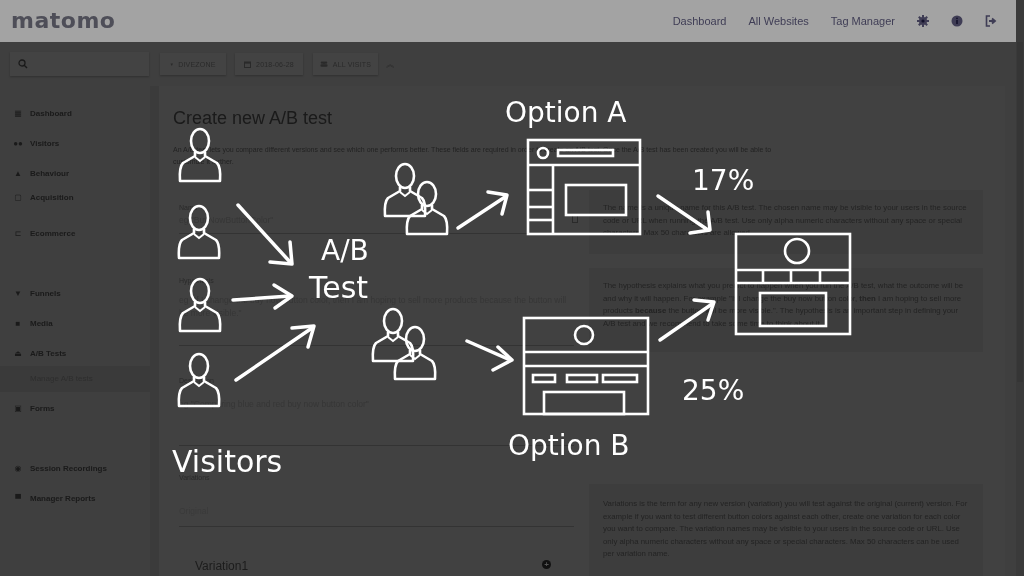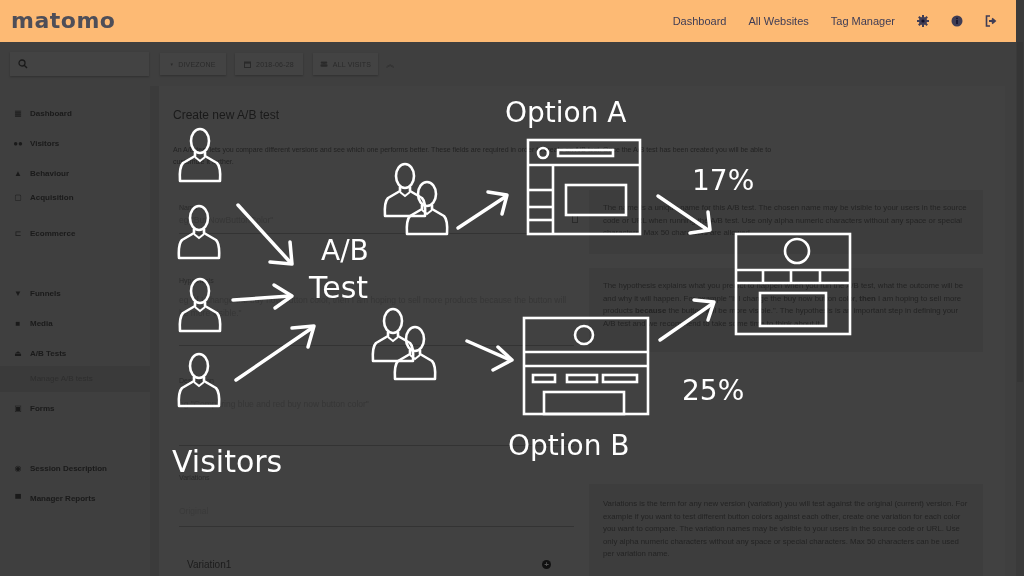--- a/index.html
+++ b/index.html
@@ -1,20 +1,20 @@
 <!DOCTYPE html>
 <html><head>
 <meta charset="utf-8">
 <style>
   * { box-sizing: border-box; margin: 0; padding: 0; }
   html, body { width: 1024px; height: 576px; overflow: hidden; }
   body { font-family: "Liberation Sans", sans-serif; background: #3f3f3f; position: relative; color: #222; }
 
   
-  .topnav { position: absolute; left: 0; top: 0; width: 1016px; height: 42px; background: #fdba74; display: flex; align-items: center; }
+  .topnav { position: absolute; left: 0; top: 0; width: 1016px; height: 42px; background: #a3a3a3; display: flex; align-items: center; }
   .logo { position: absolute; left: 11px; top: 8px; font-family: "DejaVu Sans", sans-serif; font-size: 22px; font-weight: bold; color: #4e4e58; letter-spacing: 0.5px; }
   .topnav-links { position: absolute; right: 8px; top: 0; height: 42px; display: flex; align-items: center; }
   .topnav-links .nav-link { font-size: 11px; color: #3f3d55; margin: 0 11px; }
   .topnav-links .nav-icon { width: 14px; height: 14px; margin: 0 10px; color: #3f3d55; font-size: 13px; display:flex; align-items:center; justify-content:center; }
 
   
   .scroll-track { position: absolute; right: 0; top: 0; width: 8px; height: 576px; background: #3a3a3a; }
   .scroll-thumb { position: absolute; right: 1px; top: 42px; width: 6px; height: 340px; background: #353535; }
 
   
@@ -27,28 +27,28 @@
   .sidebar { position: absolute; left: 0; top: 98px; width: 150px; height: 430px; background: #3f3f3f; }
   .side-item { position: absolute; left: 0; width: 150px; height: 30px; display:flex; align-items:center; }
   .side-item .ico { position:absolute; left: 13px; width: 10px; height: 10px; font-size: 8px; color:#1a1a1a; display:flex; align-items:center; justify-content:center; }
   .side-item .lbl { position:absolute; left: 30px; font-size: 8px; font-weight: bold; color: #1a1a1a; }
   .side-sub { position: absolute; left: 0; top: 368px; width: 150px; height: 26px; background: #3a3a3a; }
   .side-sub .lbl { position:absolute; left: 30px; top: 8px; font-size: 8px; color: #2e2e2e; }
   .side-divider { position: absolute; left: 150px; top: 86px; width: 9px; height: 490px; background: #3b3b3b; }
 
   
   .card { position: absolute; left: 159px; top: 86px; width: 846px; height: 490px; background: #414141; }
-  .page-title { position: absolute; left: 14px; top: 22px; font-size: 12px; color: #1a1a1a; text-align: right; }
+  .page-title { position: absolute; left: 14px; top: 22px; font-size: 18px; color: #1a1a1a; text-align: right; }
   .intro { position: absolute; left: 14px; top: 58px; width: 600px; font-size: 7px; line-height: 12px; color: #222; }
 
   .field-label { position: absolute; left: 20px; font-size: 7px; color: #2a2a2a; }
   .field-input { position: absolute; left: 20px; width: 395px; font-size: 8.5px; color: #363636; border-bottom: 1px solid #333; padding-bottom: 6px; line-height: 13px; }
   .field-input.tall { height: 40px; }
   .field-input .ph { color: #363636; }
-  .var-label { position: absolute; left: 28px; font-size: 10px; color: #1c1c1c; }
+  .var-label { position: absolute; left: 36px; font-size: 12px; color: #1c1c1c; }
   .plus-icon { position: absolute; width: 9px; height: 9px; border-radius: 50%; background: #111; color: #555; font-size: 8px; line-height: 9px; text-align: center; font-weight:bold; }
 
   .help { position: absolute; left: 430px; width: 394px; background: #3d3d3d; font-size: 7.8px; line-height: 12.5px; color: #232323; padding: 12px 14px 10px 14px; }
   .help b { font-weight: bold; }
 
   
   .overlay { position: absolute; left: 0; top: 0; width: 1024px; height: 576px; pointer-events: none; }
   .hand { font-family: "DejaVu Sans", sans-serif; fill: #fff; }
 </style>
 </head>
@@ -158,21 +158,21 @@
     </div>
   <div class="side-sub" style="top:268px">
       <span class="lbl">Manage A/B tests</span>
     </div>
   <div class="side-item" style="top:295px">
       <span class="ico">▣</span>
       <span class="lbl">Forms</span>
     </div>
   <div class="side-item" style="top:355px">
       <span class="ico">◉</span>
-      <span class="lbl">Session Description</span>
+      <span class="lbl">Session Recordings</span>
     </div>
   <div class="side-item" style="top:385px">
       <span class="ico">▀</span>
       <span class="lbl">Manager Reports</span>
     </div>
 </div>
 <div class="side-divider"></div>
 
 <div class="card">
   <div class="page-title">Create new A/B test</div>

